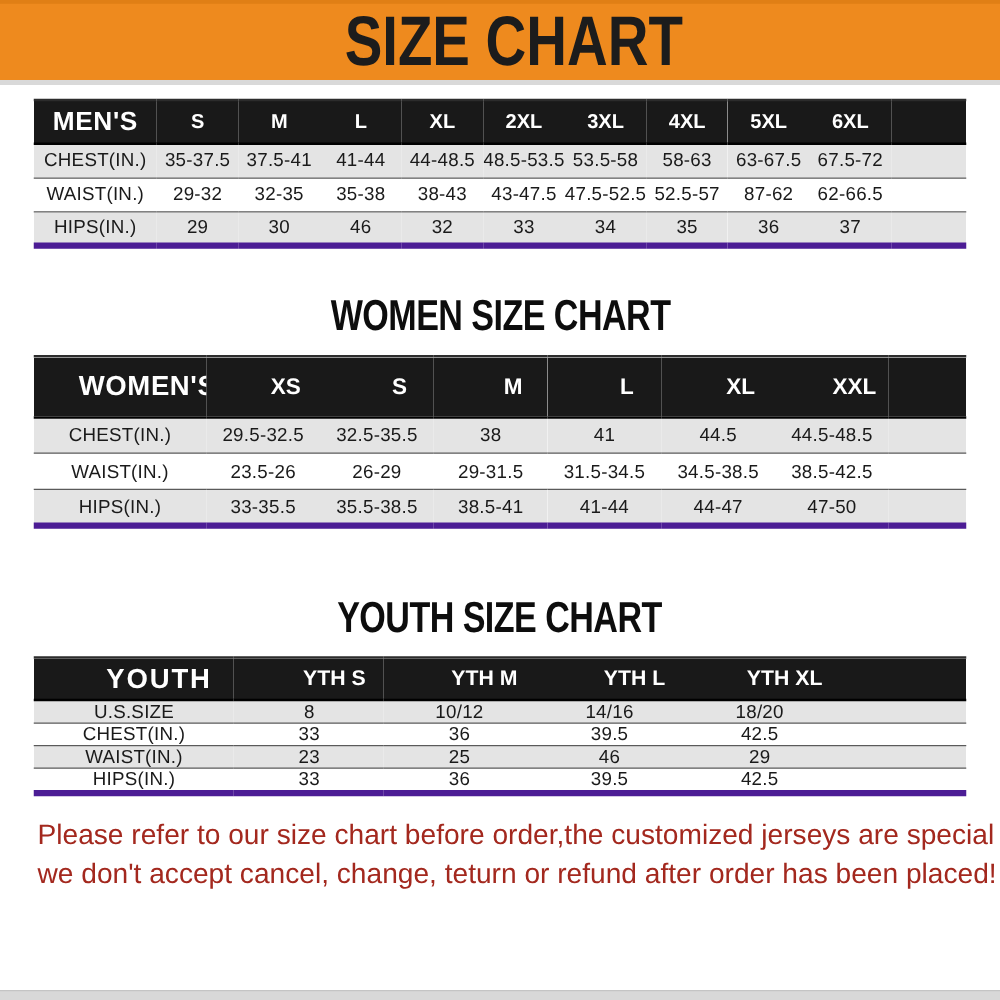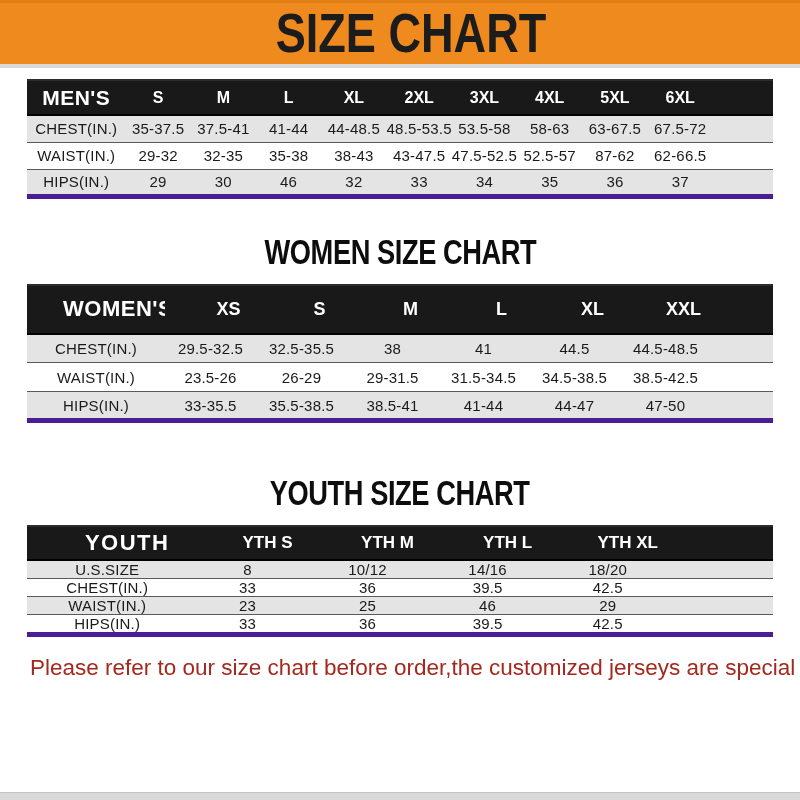--- a/index.html
+++ b/index.html
@@ -307,16 +307,17 @@
             <td>39.5</td>
             <td>42.5</td>
             <td class="filler"></td>
           </tr>
         </tbody>
     </table>
   </section>
 
   <p class="note">
     <span class="note-line">Please refer to our size chart before order,the customized jerseys are special products,</span>
+    <span class="note-line">we don't accept cancel, change, teturn or refund after order has been placed!</span>
   </p>
 
   <div class="bottom-strip"></div>
 </div>
 
 </body></html>

